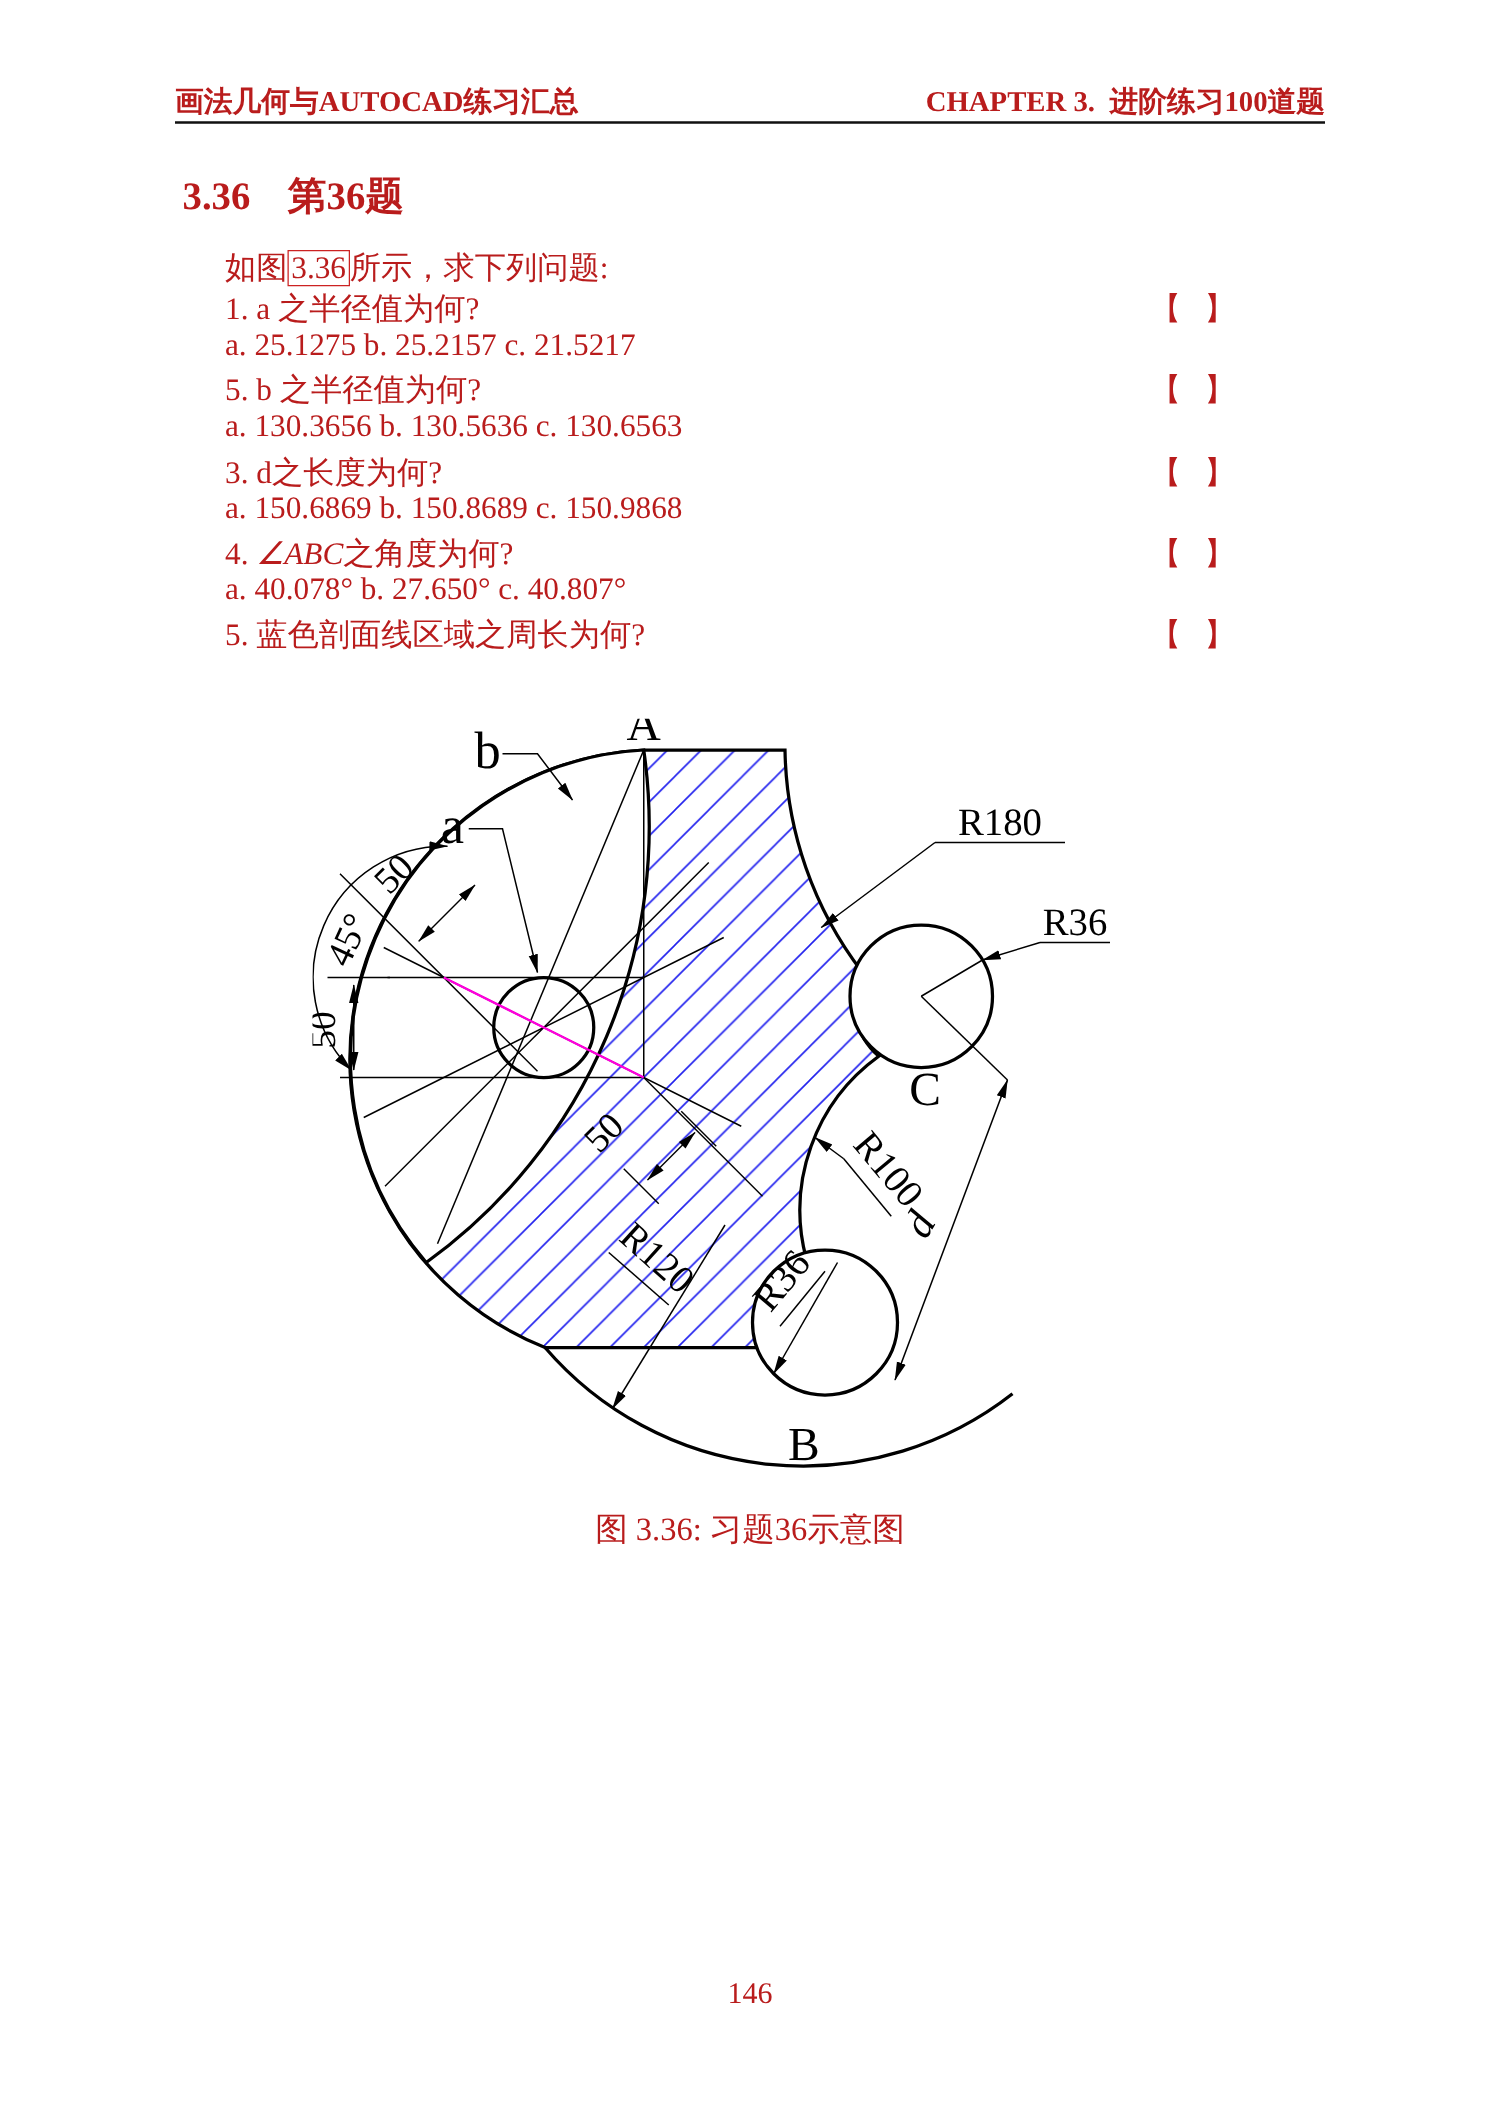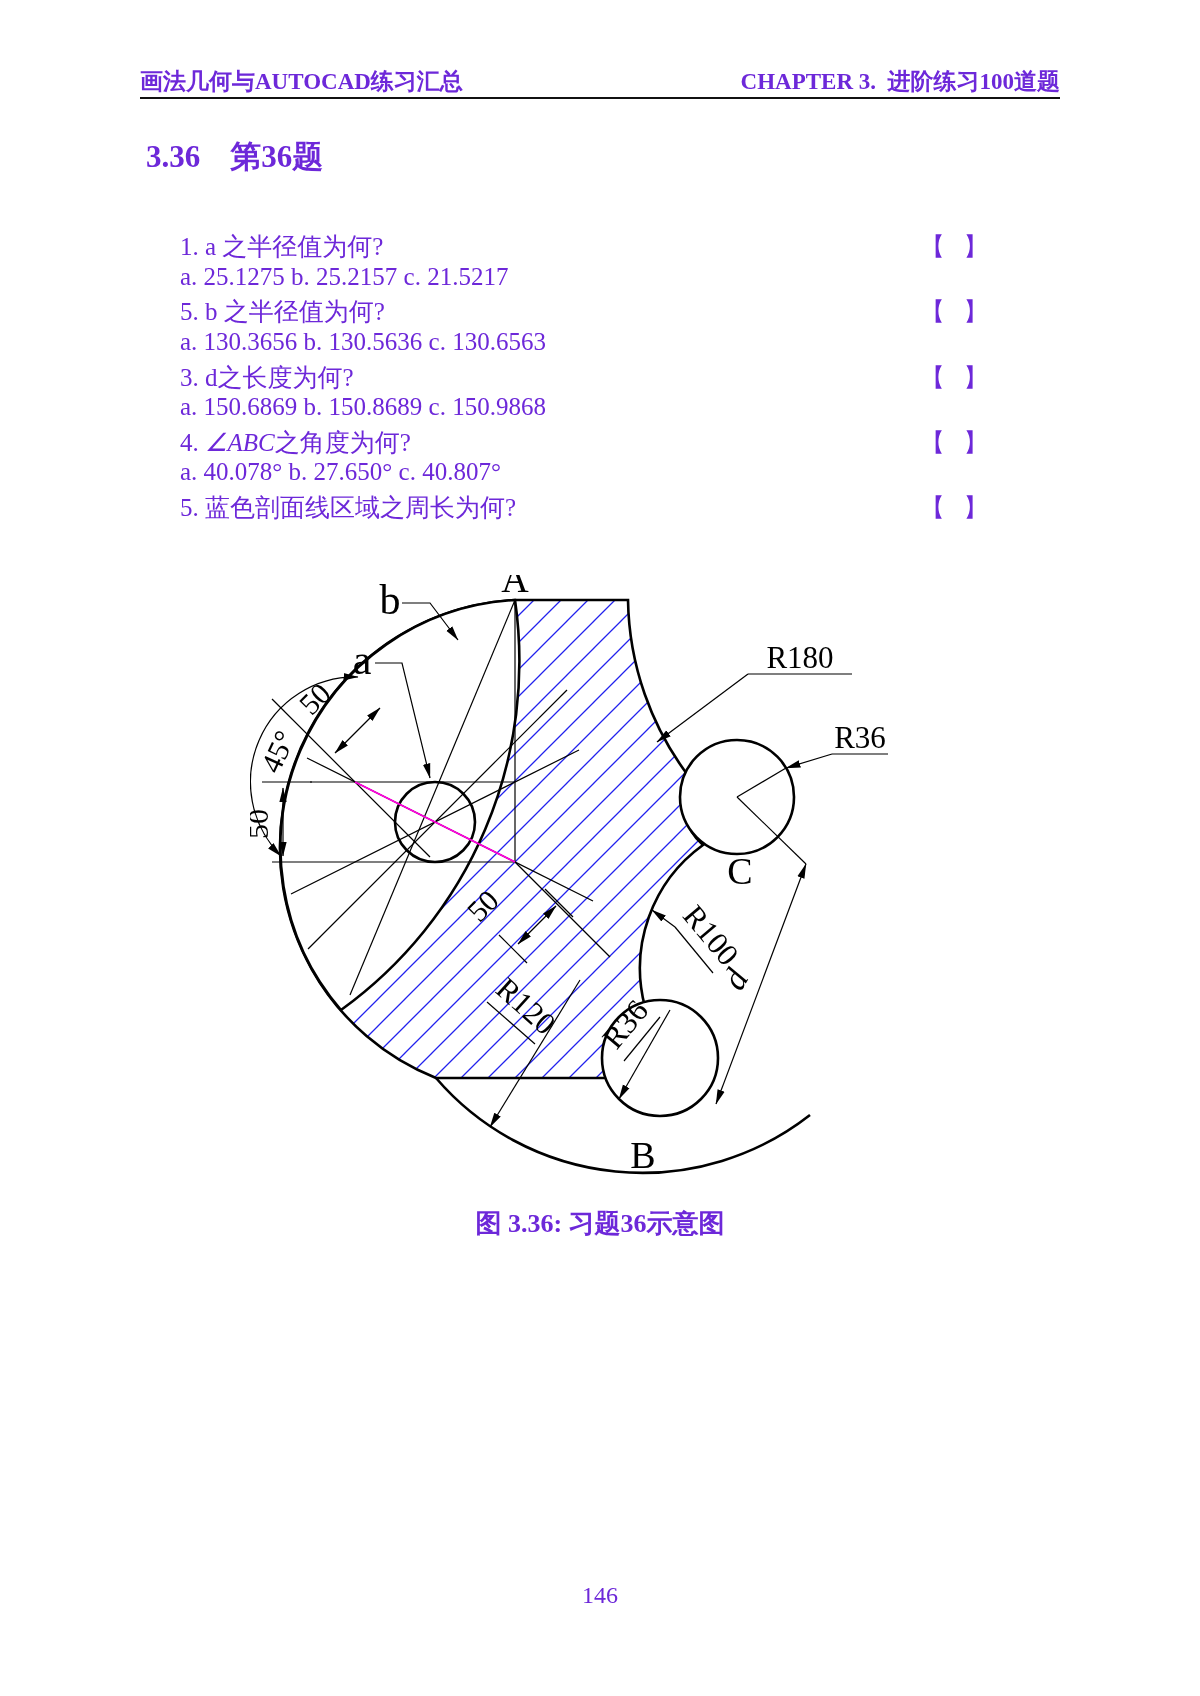--- a/index.html
+++ b/index.html
@@ -1,46 +1,47 @@
 <!DOCTYPE html>
 <html><head>
 <meta charset="utf-8">
 <style>
   html,body{margin:0;padding:0;background:#888;}
   .page{position:relative;width:1200px;height:1696px;background:#ffffff;
-        font-family:"Liberation Serif",serif;color:#6d28d9;overflow:hidden;}
+        font-family:"Liberation Serif",serif;color:#b91c1c;overflow:hidden;}
   .abs{position:absolute;}
   
   .hdr-left{left:140px;top:66px;font-size:23px;font-weight:bold;}
   .hdr-right{right:140px;top:66px;font-size:23px;font-weight:bold;text-align:left;}
   .hdr-rule{left:140px;top:97px;width:920px;height:2px;background:#111;}
   
   .sec{left:146px;top:136px;font-size:31px;font-weight:bold;}
   .sec .gap{display:inline-block;width:30px;}
   
   .row{left:180px;font-size:25px;white-space:pre;}
   .bracket{left:920px;font-size:25px;letter-spacing:6px;}
   .figref{border:1.6px solid #cc2222;padding:0 2px;cursor:pointer;}
   .mathit{font-style:italic;}
   
-  .caption{left:0;top:1206px;width:1200px;text-align:center;font-size:26px;font-weight:bold;}
+  .caption{left:0;top:1206px;width:1200px;text-align:center;font-size:26px;}
   .pagenum{left:0;top:1582px;width:1200px;text-align:center;font-size:24px;}
   svg text{font-family:"Liberation Serif",serif;fill:#000;}
 </style>
 </head>
 <body>
 
 <div class="page">
 
   <div class="abs hdr-left">画法几何与AUTOCAD练习汇总</div>
   <div class="abs hdr-right"><span>CHAPTER 3.</span>&nbsp;&nbsp;<span>进阶练习100道题</span></div>
   <div class="abs hdr-rule"></div>
 
   <div class="abs sec"><span>3.36</span><span class="gap"></span><span>第36题</span></div>
 
+  <div class="abs row" style="top:197px"><span>如图</span><span class="figref">3.36</span><span>所示，求下列问题:</span></div>
 
   <div class="abs row" style="top:230px"><span></span><span class="mathit"></span><span>1. a 之半径值为何?</span></div>
   <div class="abs bracket" style="top:230px">【 】</div>
   <div class="abs row" style="top:263px">a. 25.1275 b. 25.2157 c. 21.5217</div>
 
   <div class="abs row" style="top:295px"><span></span><span class="mathit"></span><span>5. b 之半径值为何?</span></div>
   <div class="abs bracket" style="top:295px">【 】</div>
   <div class="abs row" style="top:328px">a. 130.3656 b. 130.5636 c. 130.6563</div>
 
   <div class="abs row" style="top:361px"><span></span><span class="mathit"></span><span>3. d之长度为何?</span></div>

